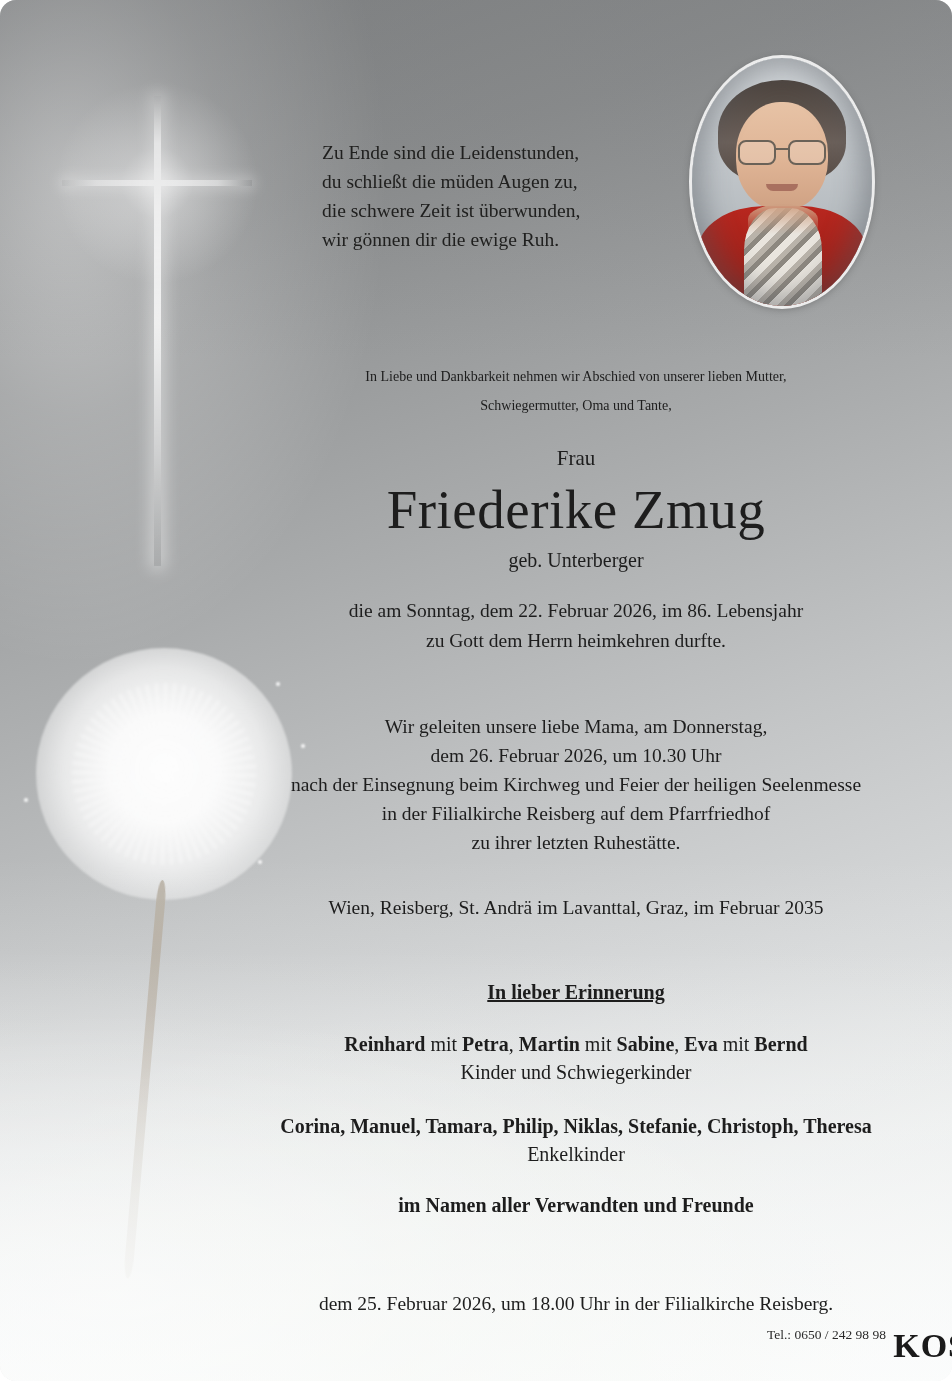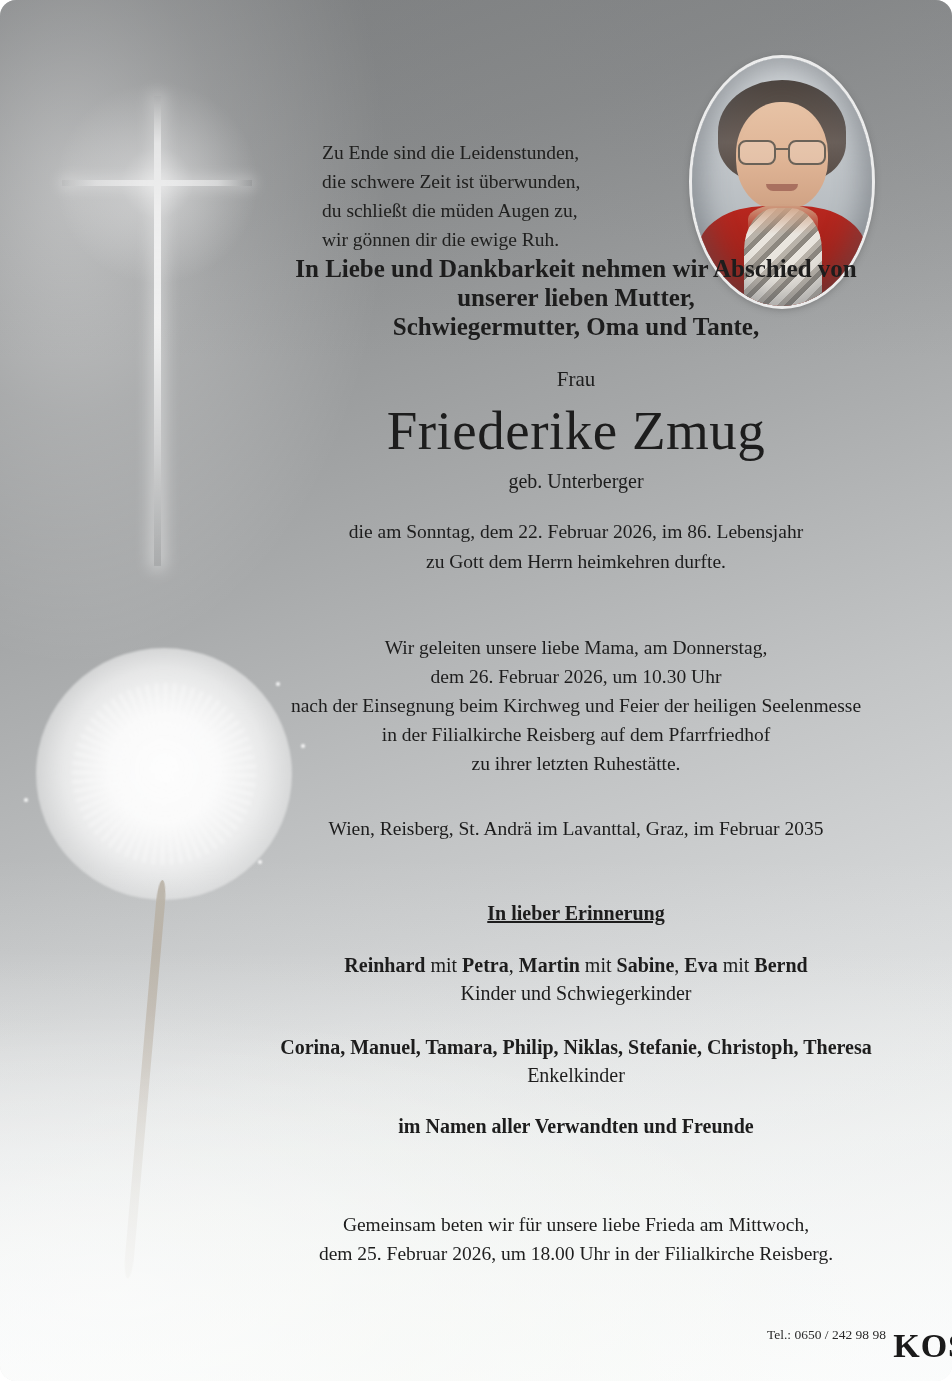--- a/index.html
+++ b/index.html
@@ -278,23 +278,23 @@
     margin-top: 138px;
     text-align: left;
     margin-left: 58px;
     font-size: 19.5px;
     line-height: 29px;
     color: #20201f;
   }
   .poem div { white-space: nowrap; }
 
   .block-intro {
-    font-size: 25px;
+    margin-top: 108px;
+    font-size: 14px;
     line-height: 29px;
-    font-weight: bold;
   }
   .frau {
     margin-top: 26px;
     font-size: 21px;
   }
   .name {
     margin-top: 8px;
     font-size: 55px;
     line-height: 62px;
     letter-spacing: 0.5px;
@@ -423,22 +423,22 @@
       <div class="p-bridge"></div>
     </div>
     <div class="p-mouth"></div>
     <div class="p-vignette"></div>
   </div>
 
   <div class="content">
 
     <div class="poem">
       <div>Zu Ende sind die Leidenstunden,</div>
+      <div>du schließt die müden Augen zu,</div>
       <div>die schwere Zeit ist überwunden,</div>
-      <div>du schließt die müden Augen zu,</div>
       <div>wir gönnen dir die ewige Ruh.</div>
     </div>
 
     <div class="block-intro">
       <div>In Liebe und Dankbarkeit nehmen wir Abschied von unserer lieben Mutter,</div>
       <div>Schwiegermutter, Oma und Tante,</div>
     </div>
 
     <div class="frau">Frau</div>
     <div class="name">Friederike Zmug</div>
@@ -465,21 +465,20 @@
       <span class="b">Reinhard</span><span> mit </span><span class="b">Petra</span><span>, </span><span class="b">Martin</span><span> mit </span><span class="b">Sabine</span><span>, </span><span class="b">Eva</span><span> mit </span><span class="b">Bernd</span>
     </div>
     <div class="family-role">Kinder und Schwiegerkinder</div>
 
     <div class="grandkids">Corina, Manuel, Tamara, Philip, Niklas, Stefanie, Christoph, Theresa</div>
     <div class="family-role">Enkelkinder</div>
 
     <div class="closing-names">im Namen aller Verwandten und Freunde</div>
 
     <div class="prayer">
-      <div>Gemeinsam beten wir für unsere liebe Frieda am Mittwoch,</div>
       <div>dem 25. Februar 2026, um 18.00 Uhr in der Filialkirche Reisberg.</div>
     </div>
 
   </div>
 
   <div class="footer">
     <div class="footer-tel">Tel.: 0650 / 242 98 98</div>
     <div class="logo">KOS</div>
   </div>
 

